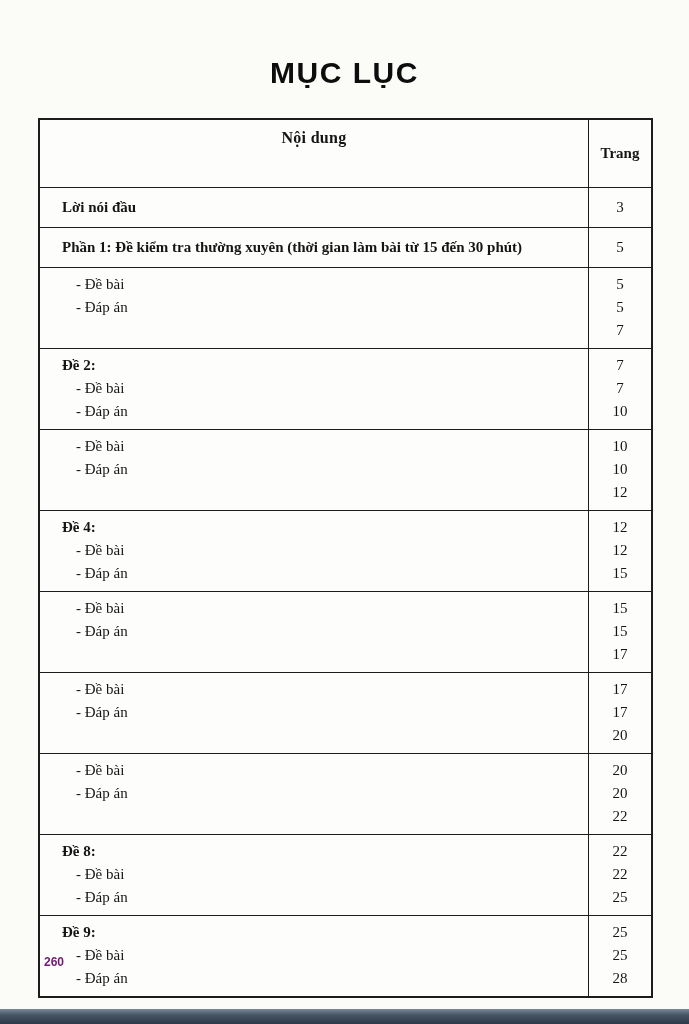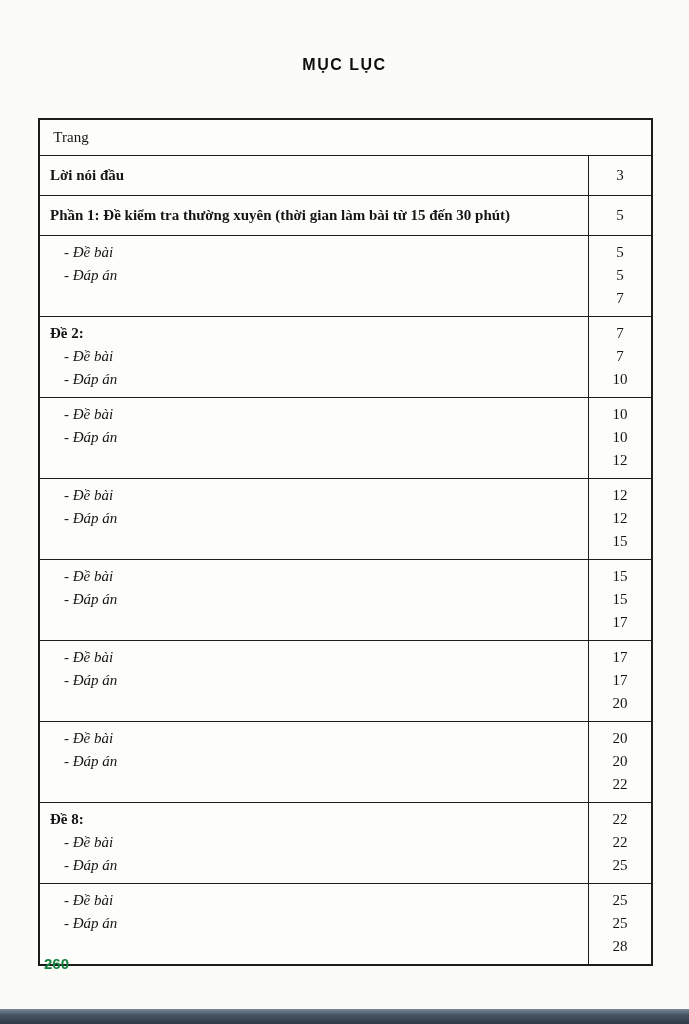--- a/index.html
+++ b/index.html
@@ -12,21 +12,21 @@
     overflow: hidden;
   }
   .sheet { position: absolute; inset: 0; }
 
   .page-title {
     position: absolute;
     top: 56px; left: 0; right: 0;
     text-align: center;
     font-family: "Liberation Sans", sans-serif;
     font-weight: bold;
-    font-size: 16px;
+    font-size: 30px;
     letter-spacing: 1.5px;
     color: #0d0d0d;
   }
 
   .toc-table {
     position: absolute;
     left: 38px; top: 118px;
     width: 615px;
     border: 2px solid #1c1c1c;
     background: #fdfdfb;
@@ -47,59 +47,60 @@
   }
 
   .row.header .cell-content {
     text-align: center;
     font-weight: bold;
     font-size: 16px;
     padding: 9px 10px;
     letter-spacing: 0.3px;
   }
   .row.header .cell-page {
-    font-weight: normal;
+    font-weight: bold;
     font-size: 15px;
-    padding: 9px 2px;
-  }
-
-  .line { font-size: 15px; line-height: 23px; white-space: nowrap; }
+    padding: 25px 2px;
+  }
+
+  .line { font-size: 15px; line-height: 23px; white-space: nowrap; margin-left: 12px; }
   .line.bold { font-weight: bold; }
-  .line.indent { padding-left: 14px; font-style: italic; }
+  .line.indent { padding-left: 14px; }
   .pagenum { font-size: 15px; line-height: 23px; }
 
   
   .row.single .cell-content { padding-top: 8px; padding-bottom: 8px; }
   .row.single .cell-page { padding-top: 8px; padding-bottom: 8px; }
 
   .folio {
     position: absolute;
     left: 44px; top: 955px;
     font-family: "Liberation Sans", sans-serif;
     font-weight: bold;
-    font-size: 15px;
-    color: #15803d;
+    font-size: 12px;
+    color: #701a75;
   }
 
   .bottom-bar {
     position: absolute;
     left: 0; right: 0; bottom: 0;
     height: 15px;
     background: linear-gradient(to bottom, #7a8898 0%, #465564 40%, #2d3a48 100%);
   }
 </style>
 </head>
 <body>
 
 <div class="sheet">
 
   <h1 class="page-title">MỤC LỤC</h1>
 
   <div class="toc-table">
     <div class="row header">
+      <div class="cell-content">Nội dung</div>
       <div class="cell-page">Trang</div>
     </div>
     <div id="toc-body">
         <div class="row single">
           <div class="cell-content">
             <div class="line bold">Lời nói đầu</div>
           </div>
           <div class="cell-page">
             <div class="pagenum">3</div>
           </div>
@@ -141,20 +142,21 @@
             <div class="line indent">- Đáp án</div>
           </div>
           <div class="cell-page">
             <div class="pagenum">10</div>
             <div class="pagenum">10</div>
             <div class="pagenum">12</div>
           </div>
         </div>
         <div class="row">
           <div class="cell-content">
+            <div class="line bold">Đề 4:</div>
             <div class="line indent">- Đề bài</div>
             <div class="line indent">- Đáp án</div>
           </div>
           <div class="cell-page">
             <div class="pagenum">12</div>
             <div class="pagenum">12</div>
             <div class="pagenum">15</div>
           </div>
         </div>
         <div class="row">
@@ -197,20 +199,21 @@
             <div class="line indent">- Đáp án</div>
           </div>
           <div class="cell-page">
             <div class="pagenum">22</div>
             <div class="pagenum">22</div>
             <div class="pagenum">25</div>
           </div>
         </div>
         <div class="row">
           <div class="cell-content">
+            <div class="line bold">Đề 9:</div>
             <div class="line indent">- Đề bài</div>
             <div class="line indent">- Đáp án</div>
           </div>
           <div class="cell-page">
             <div class="pagenum">25</div>
             <div class="pagenum">25</div>
             <div class="pagenum">28</div>
           </div>
         </div>
       </div>

